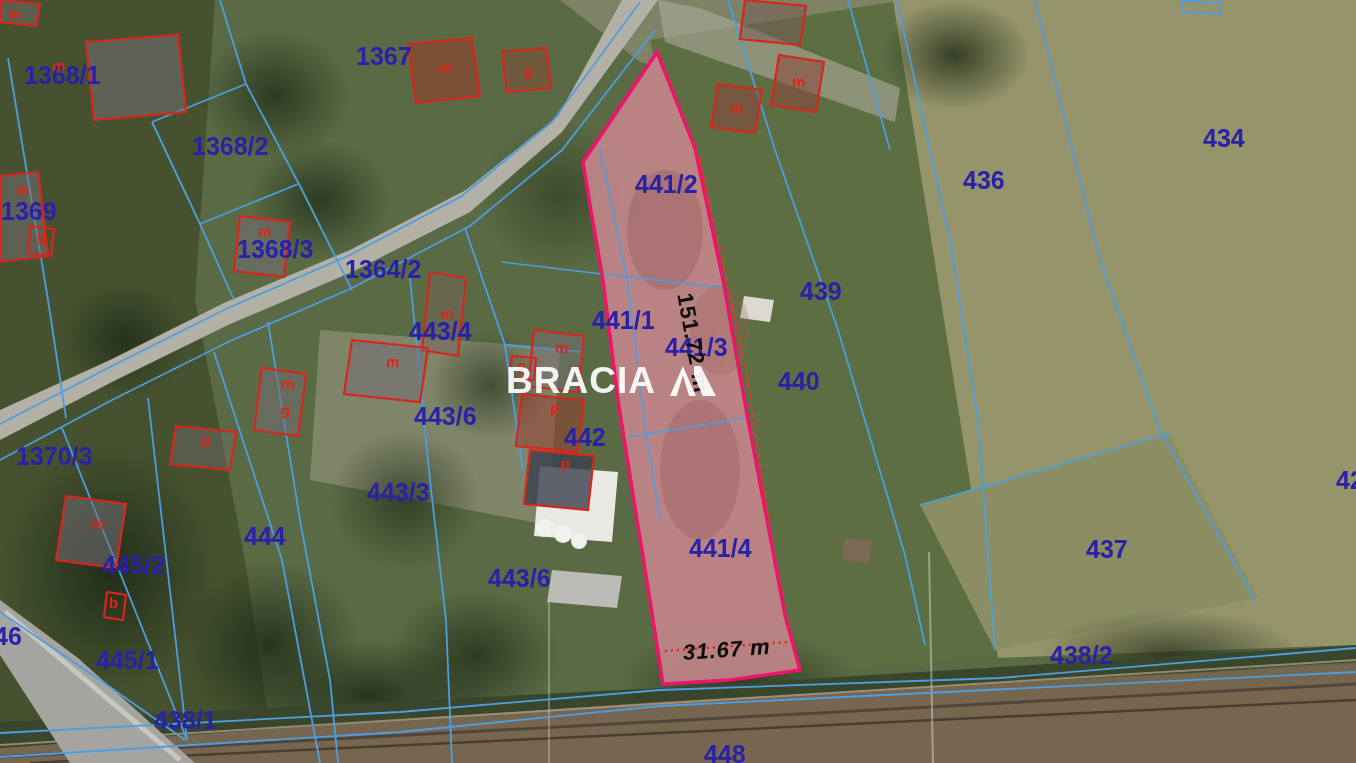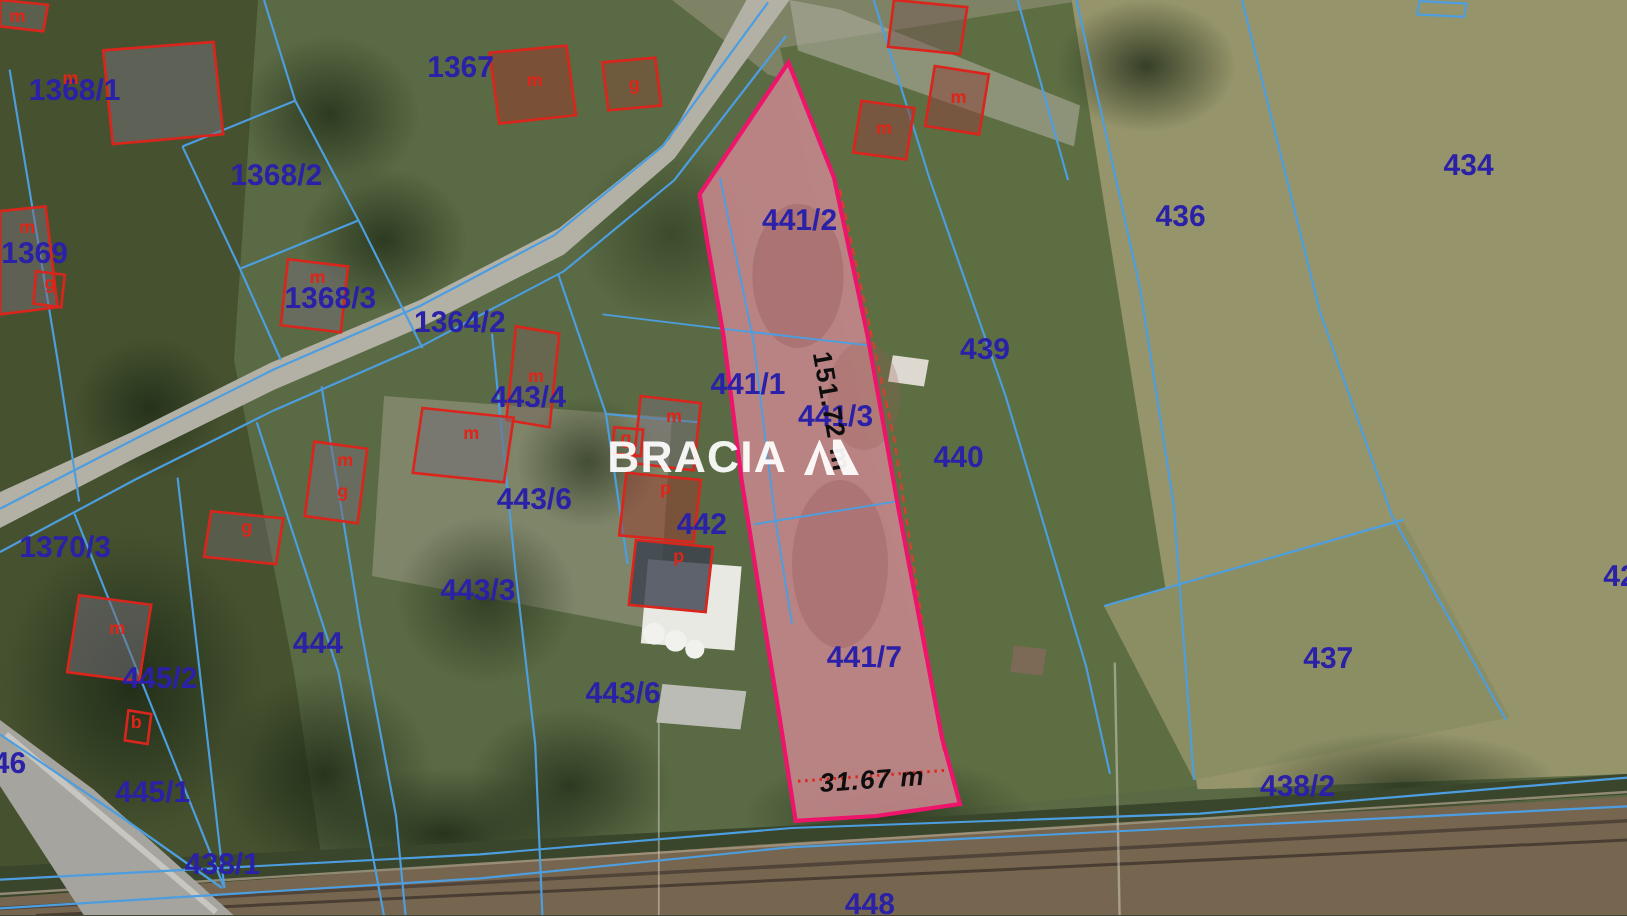--- a/index.html
+++ b/index.html
@@ -162,21 +162,21 @@
   <div class="plbl" style="left:1203px;top:126px;">434</div>
   <div class="plbl" style="left:963px;top:168px;">436</div>
   <div class="plbl" style="left:800px;top:279px;">439</div>
   <div class="plbl" style="left:778px;top:369px;">440</div>
   <div class="plbl" style="left:1086px;top:537px;">437</div>
   <div class="plbl" style="left:1050px;top:643px;">438/2</div>
   <div class="plbl" style="left:1336px;top:468px;">42</div>
   <div class="plbl" style="left:635px;top:172px;">441/2</div>
   <div class="plbl" style="left:592px;top:268px;margin-top:40px;">441/1</div>
   <div class="plbl" style="left:665px;top:335px;">441/3</div>
-  <div class="plbl" style="left:689px;top:536px;">441/7</div>
+  <div class="plbl" style="left:689px;top:536px;">441/4</div>
 
   <div class="blbl" style="left:8px;top:6px;">m</div>
   <div class="blbl" style="left:52px;top:58px;">m</div>
   <div class="blbl" style="left:16px;top:182px;">m</div>
   <div class="blbl" style="left:37px;top:229px;">g</div>
   <div class="blbl" style="left:258px;top:224px;">m</div>
   <div class="blbl" style="left:439px;top:60px;">m</div>
   <div class="blbl" style="left:524px;top:63px;">g</div>
   <div class="blbl" style="left:792px;top:74px;">m</div>
   <div class="blbl" style="left:730px;top:100px;">m</div>

